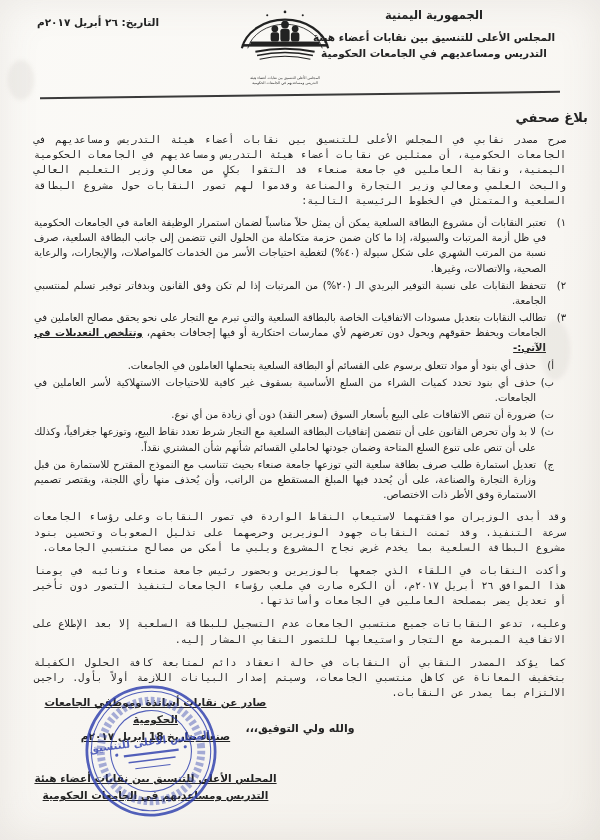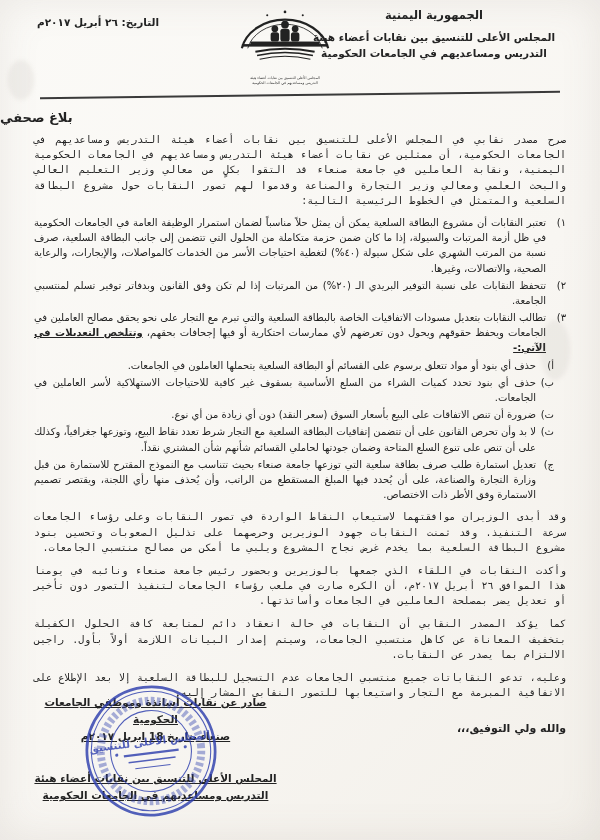--- a/index.html
+++ b/index.html
@@ -17,31 +17,31 @@
   .country { font-weight:bold; font-size:11.5px; margin-bottom:7px; }
   .org { font-weight:bold; font-size:10.5px; line-height:1.55; }
   .hdr-logo { position:absolute; top:6px; right:250px; left:212px; width:130px; text-align:center; }
   .logo-caption { font-size:3.6px; color:#333; line-height:1.3; letter-spacing:-.2px; }
   .hdr-date { position:absolute; top:16px; left:37px; font-weight:bold; font-size:10.5px; }
   .rule {
     position:absolute; top:94px; left:40px; width:520px; height:0;
     border-top:2.2px solid #3a3a3a; transform:rotate(-0.7deg);
   }
   
-  .doc-title { text-align:left; font-weight:bold; font-size:13px; margin:14px 0 8px; }
+  .doc-title { text-align:right; font-weight:bold; font-size:13px; margin:14px 12px 8px; }
   .content { padding:0 34px; font-size:10px; line-height:1.52; text-align:justify; }
   p.para { margin:8px 0 6px;font-family:Liberation Mono, monospace; }
   .list { margin:2px 0; }
   .li { display:flex; margin:0 0 2px; }
   .li .marker { flex:0 0 20px; }
   .li .txt { flex:1; }
   .sublist { margin-right:12px; }
   .sublist .marker { flex:0 0 18px; }
   .bold-underline { font-weight:bold; text-decoration:underline; }
-  .blessing { text-align:right; font-weight:bold; font-size:11px; margin:20px 0 10px; }
+  .blessing { text-align:center; font-weight:bold; font-size:11px; margin:20px 0 10px; }
   
   .signature {
     position:absolute; left:28px; top:694px; width:255px;
     text-align:center; font-weight:bold; font-size:10.5px; line-height:1.6;text-decoration:underline;
   }
   .sig-gap { height:26px; }
   
   .stamp {
     position:absolute; left:82px; top:682px; width:138px; height:138px;
     transform:rotate(-7deg); opacity:.82; pointer-events:none;
@@ -130,22 +130,22 @@
         <span class="txt">لا بد وأن تحرص القانون على أن تتضمن إتفاقيات البطاقة السلعية مع التجار شرط تعدد نقاط البيع، وتوزعها جغرافياً، وكذلك على أن تنص على تنوع السلع المتاحة وضمان جودتها لحاملي القسائم شأنهم شأن المشتري نقداً.</span>
       </div>
       <div class="li">
         <span class="marker">ج)</span>
         <span class="txt">تعديل استمارة طلب صرف بطاقة سلعية التي توزعها جامعة صنعاء بحيث تتناسب مع النموذج المقترح للاستمارة من قبل وزارة التجارة والصناعة، على أن يُحدد فيها المبلغ المستقطع من الراتب، وأن يُحذف منها رأي اللجنة، ويقتصر تصميم الاستمارة وفق الأطر ذات الاختصاص.</span>
       </div>
     </div>
 
     <p class="para">وقد أبدى الوزيران موافقتهما لاستيعاب النقاط الواردة في تصور النقابات وعلى رؤساء الجامعات سرعة التنفيذ. وقد ثمنت النقابات جهود الوزيرين وحرصهما على تذليل الصعوبات وتحسين بنود مشروع البطاقة السلعية بما يخدم غرض نجاح المشروع ويلبي ما أمكن من مصالح منتسبي الجامعات.</p>
     <p class="para">وأكدت النقابات في اللقاء الذي جمعها بالوزيرين وبحضور رئيس جامعة صنعاء ونائبه في يومنا هذا الموافق ٢٦ أبريل ٢٠١٧م، أن الكره صارت في ملعب رؤساء الجامعات لتنفيذ التصور دون تأخير أو تعديل يضر بمصلحة العاملين في الجامعات وأساتذتها.</p>
+    <p class="para">وعليه، تدعو النقاباتات جميع منتسبي الجامعات عدم التسجيل للبطاقة السلعية إلا بعد الإطلاع على الاتفاقية المبرمة مع التجار واستيعابها للتصور النقابي المشار إليه.</p>
     <p class="para">كما يؤكد المصدر النقابي أن النقابات في حالة انعقاد دائم لمتابعة كافة الحلول الكفيلة بتخفيف المعاناة عن كاهل منتسبي الجامعات، وسيتم إصدار البيانات اللازمة أولاً بأول. راجين الالتزام بما يصدر عن النقابات.</p>
-    <p class="para">وعليه، تدعو النقاباتات جميع منتسبي الجامعات عدم التسجيل للبطاقة السلعية إلا بعد الإطلاع على الاتفاقية المبرمة مع التجار واستيعابها للتصور النقابي المشار إليه.</p>
 
     <div class="blessing">والله ولي التوفيق،،،</div>
   </div>
 
   <div class="signature">
     <div>صادر عن نقابات أساتذة وموظفي الجامعات الحكومية</div>
     <div>صنعاء بتاريخ 18 ابريل ٢٠١٧م</div>
     <div class="sig-gap"></div>
     <div>المجلس الأعلى للتنسيق بين نقابات أعضاء هيئة</div>
     <div>التدريس ومساعديهم في الجامعات الحكومية</div>

